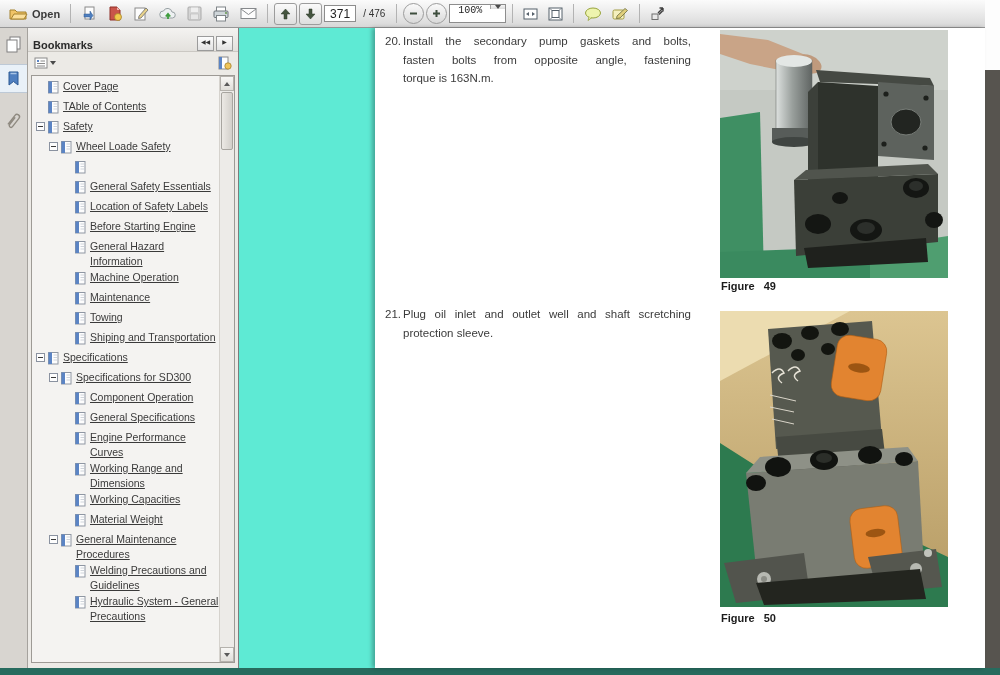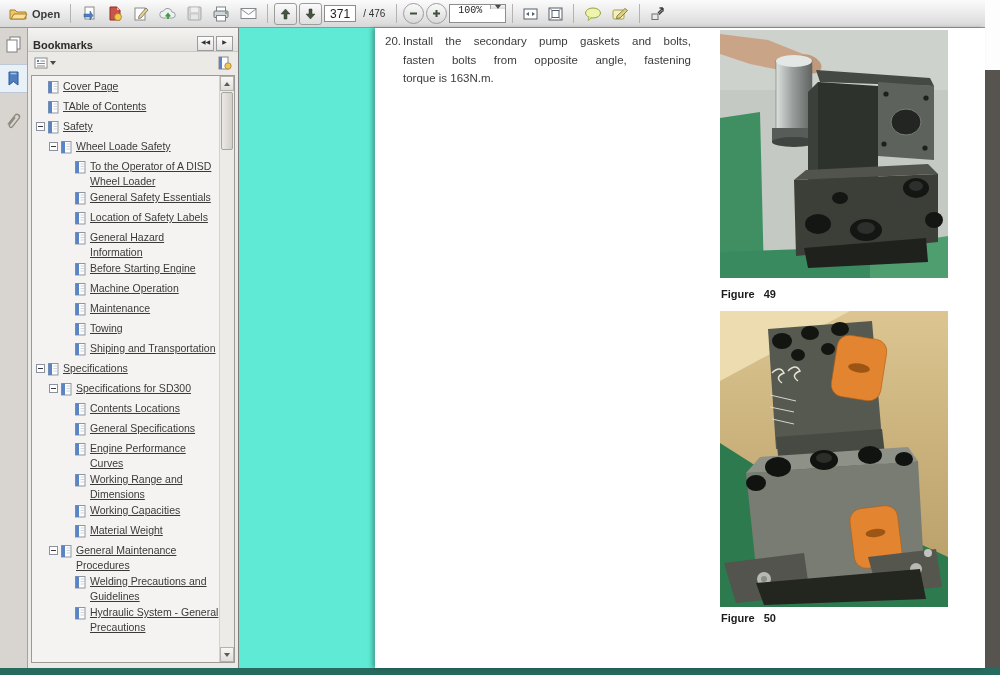--- a/index.html
+++ b/index.html
@@ -70,21 +70,21 @@
   .step-num{width:18px;flex:none;line-height:18.5px;}
   .step-text{width:288px;}
   .jline{line-height:18.5px;text-align:justify;text-align-last:justify;}
   .jline.lastline{text-align-last:left;}
   .step20{left:10px;top:4px;}
   .step21{left:10px;top:277px;}
   .figure{position:absolute;left:345px;overflow:hidden;}
   .fig49{top:2px;width:228px;height:248px;}
   .fig50{top:282px;width:228px;height:298px;}
   .fig-cap{position:absolute;left:346px;font-size:11px;font-weight:bold;color:#1b1b1b;word-spacing:6px;}
-  .cap49{top:260px;}
+  .cap49{top:252px;}
   .cap50{top:584px;}
 </style>
 </head>
 <body>
 
 <div class="app">
 
   <div class="toolbar">
     <div class="tb-btn">
       <svg width="19" height="14">
@@ -300,21 +300,20 @@
               </svg></span>
             <span class="bm-label">Wheel Loade Safety</span>
           </div>
           <div class="bm-row lvl2">
             <span class="expander-sp"></span>
             <span class="bm-icon"><svg width="11" height="13" viewBox="0 0 11 13">
                 <rect x="0.5" y="0.5" width="9.5" height="11.5" fill="#fdfdfd" stroke="#8f97a3"></rect>
                 <rect x="0.5" y="0.5" width="3.5" height="11.5" fill="#5b84c4"></rect>
                 <path d="M5.5,3 L9,3 M5.5,5.5 L9,5.5 M5.5,8 L9,8" stroke="#c3c9d2" stroke-width="0.8"></path>
               </svg></span>
-            <span class="bm-label">To the Operator of A DISD Wheel Loader</span>
           </div>
           <div class="bm-row lvl2">
             <span class="expander-sp"></span>
             <span class="bm-icon"><svg width="11" height="13" viewBox="0 0 11 13">
                 <rect x="0.5" y="0.5" width="9.5" height="11.5" fill="#fdfdfd" stroke="#8f97a3"></rect>
                 <rect x="0.5" y="0.5" width="3.5" height="11.5" fill="#5b84c4"></rect>
                 <path d="M5.5,3 L9,3 M5.5,5.5 L9,5.5 M5.5,8 L9,8" stroke="#c3c9d2" stroke-width="0.8"></path>
               </svg></span>
             <span class="bm-label">General Safety Essentials</span>
           </div>
@@ -327,30 +326,30 @@
               </svg></span>
             <span class="bm-label">Location of Safety Labels</span>
           </div>
           <div class="bm-row lvl2">
             <span class="expander-sp"></span>
             <span class="bm-icon"><svg width="11" height="13" viewBox="0 0 11 13">
                 <rect x="0.5" y="0.5" width="9.5" height="11.5" fill="#fdfdfd" stroke="#8f97a3"></rect>
                 <rect x="0.5" y="0.5" width="3.5" height="11.5" fill="#5b84c4"></rect>
                 <path d="M5.5,3 L9,3 M5.5,5.5 L9,5.5 M5.5,8 L9,8" stroke="#c3c9d2" stroke-width="0.8"></path>
               </svg></span>
+            <span class="bm-label">Before Starting Engine</span>
+          </div>
+          <div class="bm-row lvl2">
+            <span class="expander-sp"></span>
+            <span class="bm-icon"><svg width="11" height="13" viewBox="0 0 11 13">
+                <rect x="0.5" y="0.5" width="9.5" height="11.5" fill="#fdfdfd" stroke="#8f97a3"></rect>
+                <rect x="0.5" y="0.5" width="3.5" height="11.5" fill="#5b84c4"></rect>
+                <path d="M5.5,3 L9,3 M5.5,5.5 L9,5.5 M5.5,8 L9,8" stroke="#c3c9d2" stroke-width="0.8"></path>
+              </svg></span>
             <span class="bm-label">General Hazard Information</span>
-          </div>
-          <div class="bm-row lvl2">
-            <span class="expander-sp"></span>
-            <span class="bm-icon"><svg width="11" height="13" viewBox="0 0 11 13">
-                <rect x="0.5" y="0.5" width="9.5" height="11.5" fill="#fdfdfd" stroke="#8f97a3"></rect>
-                <rect x="0.5" y="0.5" width="3.5" height="11.5" fill="#5b84c4"></rect>
-                <path d="M5.5,3 L9,3 M5.5,5.5 L9,5.5 M5.5,8 L9,8" stroke="#c3c9d2" stroke-width="0.8"></path>
-              </svg></span>
-            <span class="bm-label">Before Starting Engine</span>
           </div>
           <div class="bm-row lvl2">
             <span class="expander-sp"></span>
             <span class="bm-icon"><svg width="11" height="13" viewBox="0 0 11 13">
                 <rect x="0.5" y="0.5" width="9.5" height="11.5" fill="#fdfdfd" stroke="#8f97a3"></rect>
                 <rect x="0.5" y="0.5" width="3.5" height="11.5" fill="#5b84c4"></rect>
                 <path d="M5.5,3 L9,3 M5.5,5.5 L9,5.5 M5.5,8 L9,8" stroke="#c3c9d2" stroke-width="0.8"></path>
               </svg></span>
             <span class="bm-label">Machine Operation</span>
           </div>
@@ -399,21 +398,21 @@
               </svg></span>
             <span class="bm-label">Specifications for SD300</span>
           </div>
           <div class="bm-row lvl2">
             <span class="expander-sp"></span>
             <span class="bm-icon"><svg width="11" height="13" viewBox="0 0 11 13">
                 <rect x="0.5" y="0.5" width="9.5" height="11.5" fill="#fdfdfd" stroke="#8f97a3"></rect>
                 <rect x="0.5" y="0.5" width="3.5" height="11.5" fill="#5b84c4"></rect>
                 <path d="M5.5,3 L9,3 M5.5,5.5 L9,5.5 M5.5,8 L9,8" stroke="#c3c9d2" stroke-width="0.8"></path>
               </svg></span>
-            <span class="bm-label">Contents Locations</span>
+            <span class="bm-label">Component Operation</span>
           </div>
           <div class="bm-row lvl2">
             <span class="expander-sp"></span>
             <span class="bm-icon"><svg width="11" height="13" viewBox="0 0 11 13">
                 <rect x="0.5" y="0.5" width="9.5" height="11.5" fill="#fdfdfd" stroke="#8f97a3"></rect>
                 <rect x="0.5" y="0.5" width="3.5" height="11.5" fill="#5b84c4"></rect>
                 <path d="M5.5,3 L9,3 M5.5,5.5 L9,5.5 M5.5,8 L9,8" stroke="#c3c9d2" stroke-width="0.8"></path>
               </svg></span>
             <span class="bm-label">General Specifications</span>
           </div>
@@ -541,20 +540,27 @@
           <ellipse cx="146" cy="198" rx="9" ry="6" fill="#2c2f2b"></ellipse>
           <ellipse cx="196" cy="158" rx="13" ry="10" fill="#141613"></ellipse>
           <ellipse cx="196" cy="156" rx="7" ry="5" fill="#2c2f2b"></ellipse>
           <ellipse cx="214" cy="190" rx="9" ry="8" fill="#141613"></ellipse>
           <ellipse cx="120" cy="168" rx="8" ry="6" fill="#141613"></ellipse>
           <polygon points="84,218 206,208 208,232 88,238" fill="#1f211d"></polygon>
         </svg>
       </div>
       <div class="fig-cap cap49">Figure 49</div>
 
+      <div class="step step21">
+        <span class="step-num">21.</span>
+        <div class="step-text">
+            <div class="jline">Plug oil inlet and outlet well and shaft scretching</div>
+            <div class="jline lastline">protection sleeve.</div>
+          </div>
+      </div>
 
       <div class="figure fig50">
         <svg width="228" height="298" viewBox="0 0 228 296">
           <defs>
             <linearGradient id="tan50" x1="0" y1="0" x2="0" y2="1">
               <stop offset="0" stop-color="#dcc591"></stop>
                 <stop offset="1" stop-color="#b59a63"></stop>
             </linearGradient>
           </defs>
           <rect x="0" y="0" width="228" height="296" fill="url(#tan50)"></rect>

